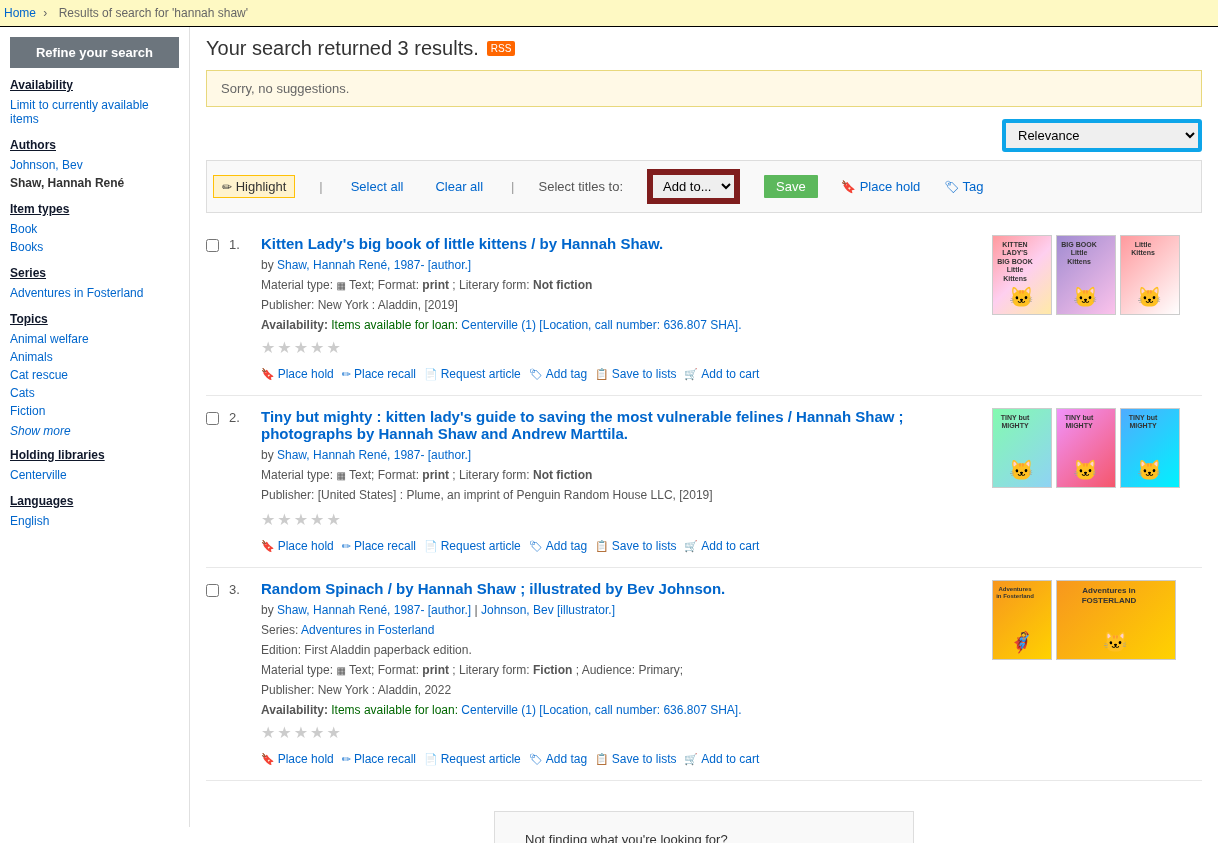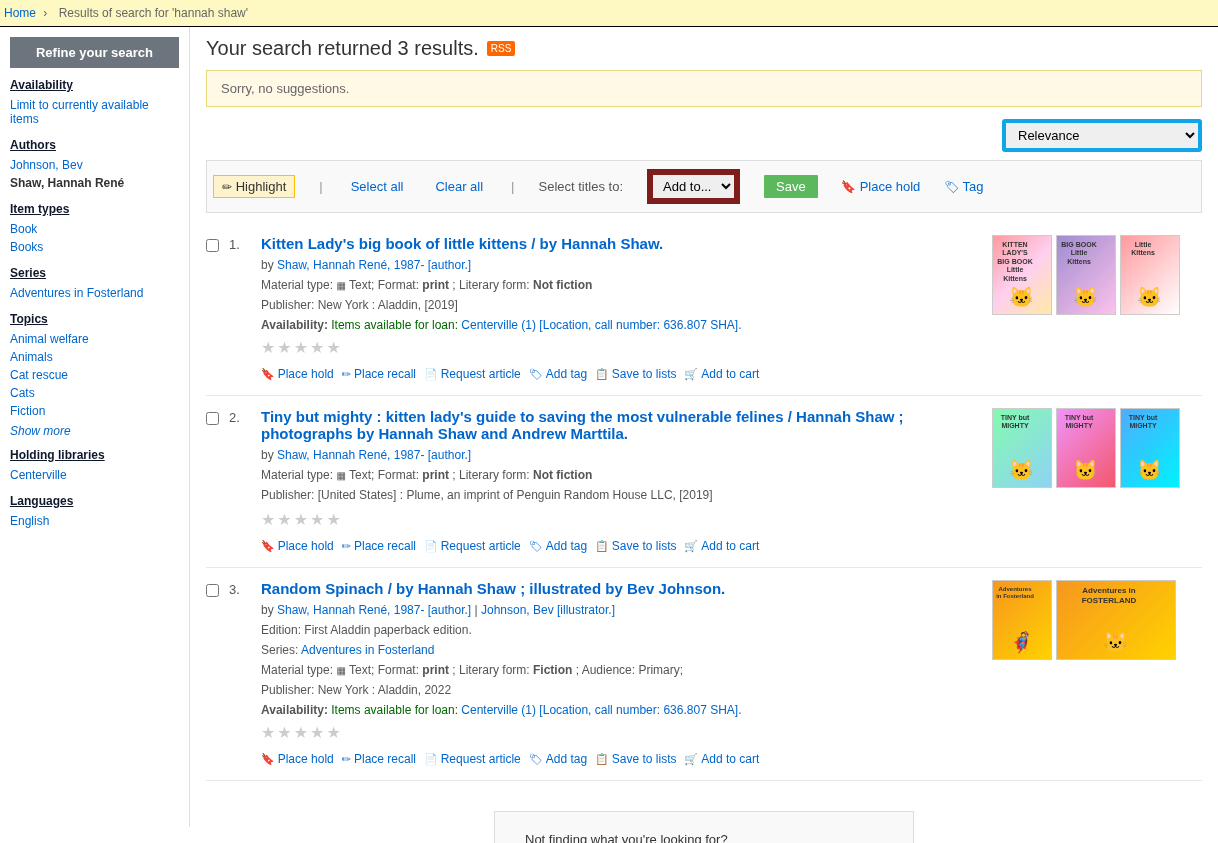--- a/index.html
+++ b/index.html
@@ -569,24 +569,24 @@
     <div class="result-item">
       <input type="checkbox" class="result-checkbox" style="">
       <span class="result-number">3.</span>
       <div class="result-body">
         <a class="result-title" href="#">Random Spinach / by Hannah Shaw ; illustrated by Bev Johnson.</a>
         <div class="result-meta">
           by <a href="#">Shaw, Hannah René, 1987- [author.]</a>
           | <a href="#">Johnson, Bev [illustrator.]</a>
         </div>
         <div class="result-meta">
+          Series: <a href="#">Adventures in Fosterland</a>
+        </div>
+        <div class="result-meta">
           Edition: <span>First Aladdin paperback edition.</span>
-        </div>
-        <div class="result-meta">
-          Series: <a href="#">Adventures in Fosterland</a>
         </div>
         <div class="result-meta">
           Material type: <span class="icon-text"></span> <span>Text</span>; Format: <span class="bold">print</span> ; Literary form: <span class="bold">Fiction</span> ; Audience: <span>Primary</span>;
         </div>
         <div class="result-meta">
           Publisher: <span>New York : Aladdin, 2022</span>
         </div>
         <div class="result-availability">
           <span class="availability-label">Availability:</span>
           <span class="availability-available"><span>Items available for loan:</span> <a href="#" class="availability-link">Centerville (1) [Location, call number: 636.807 SHA].</a></span>

